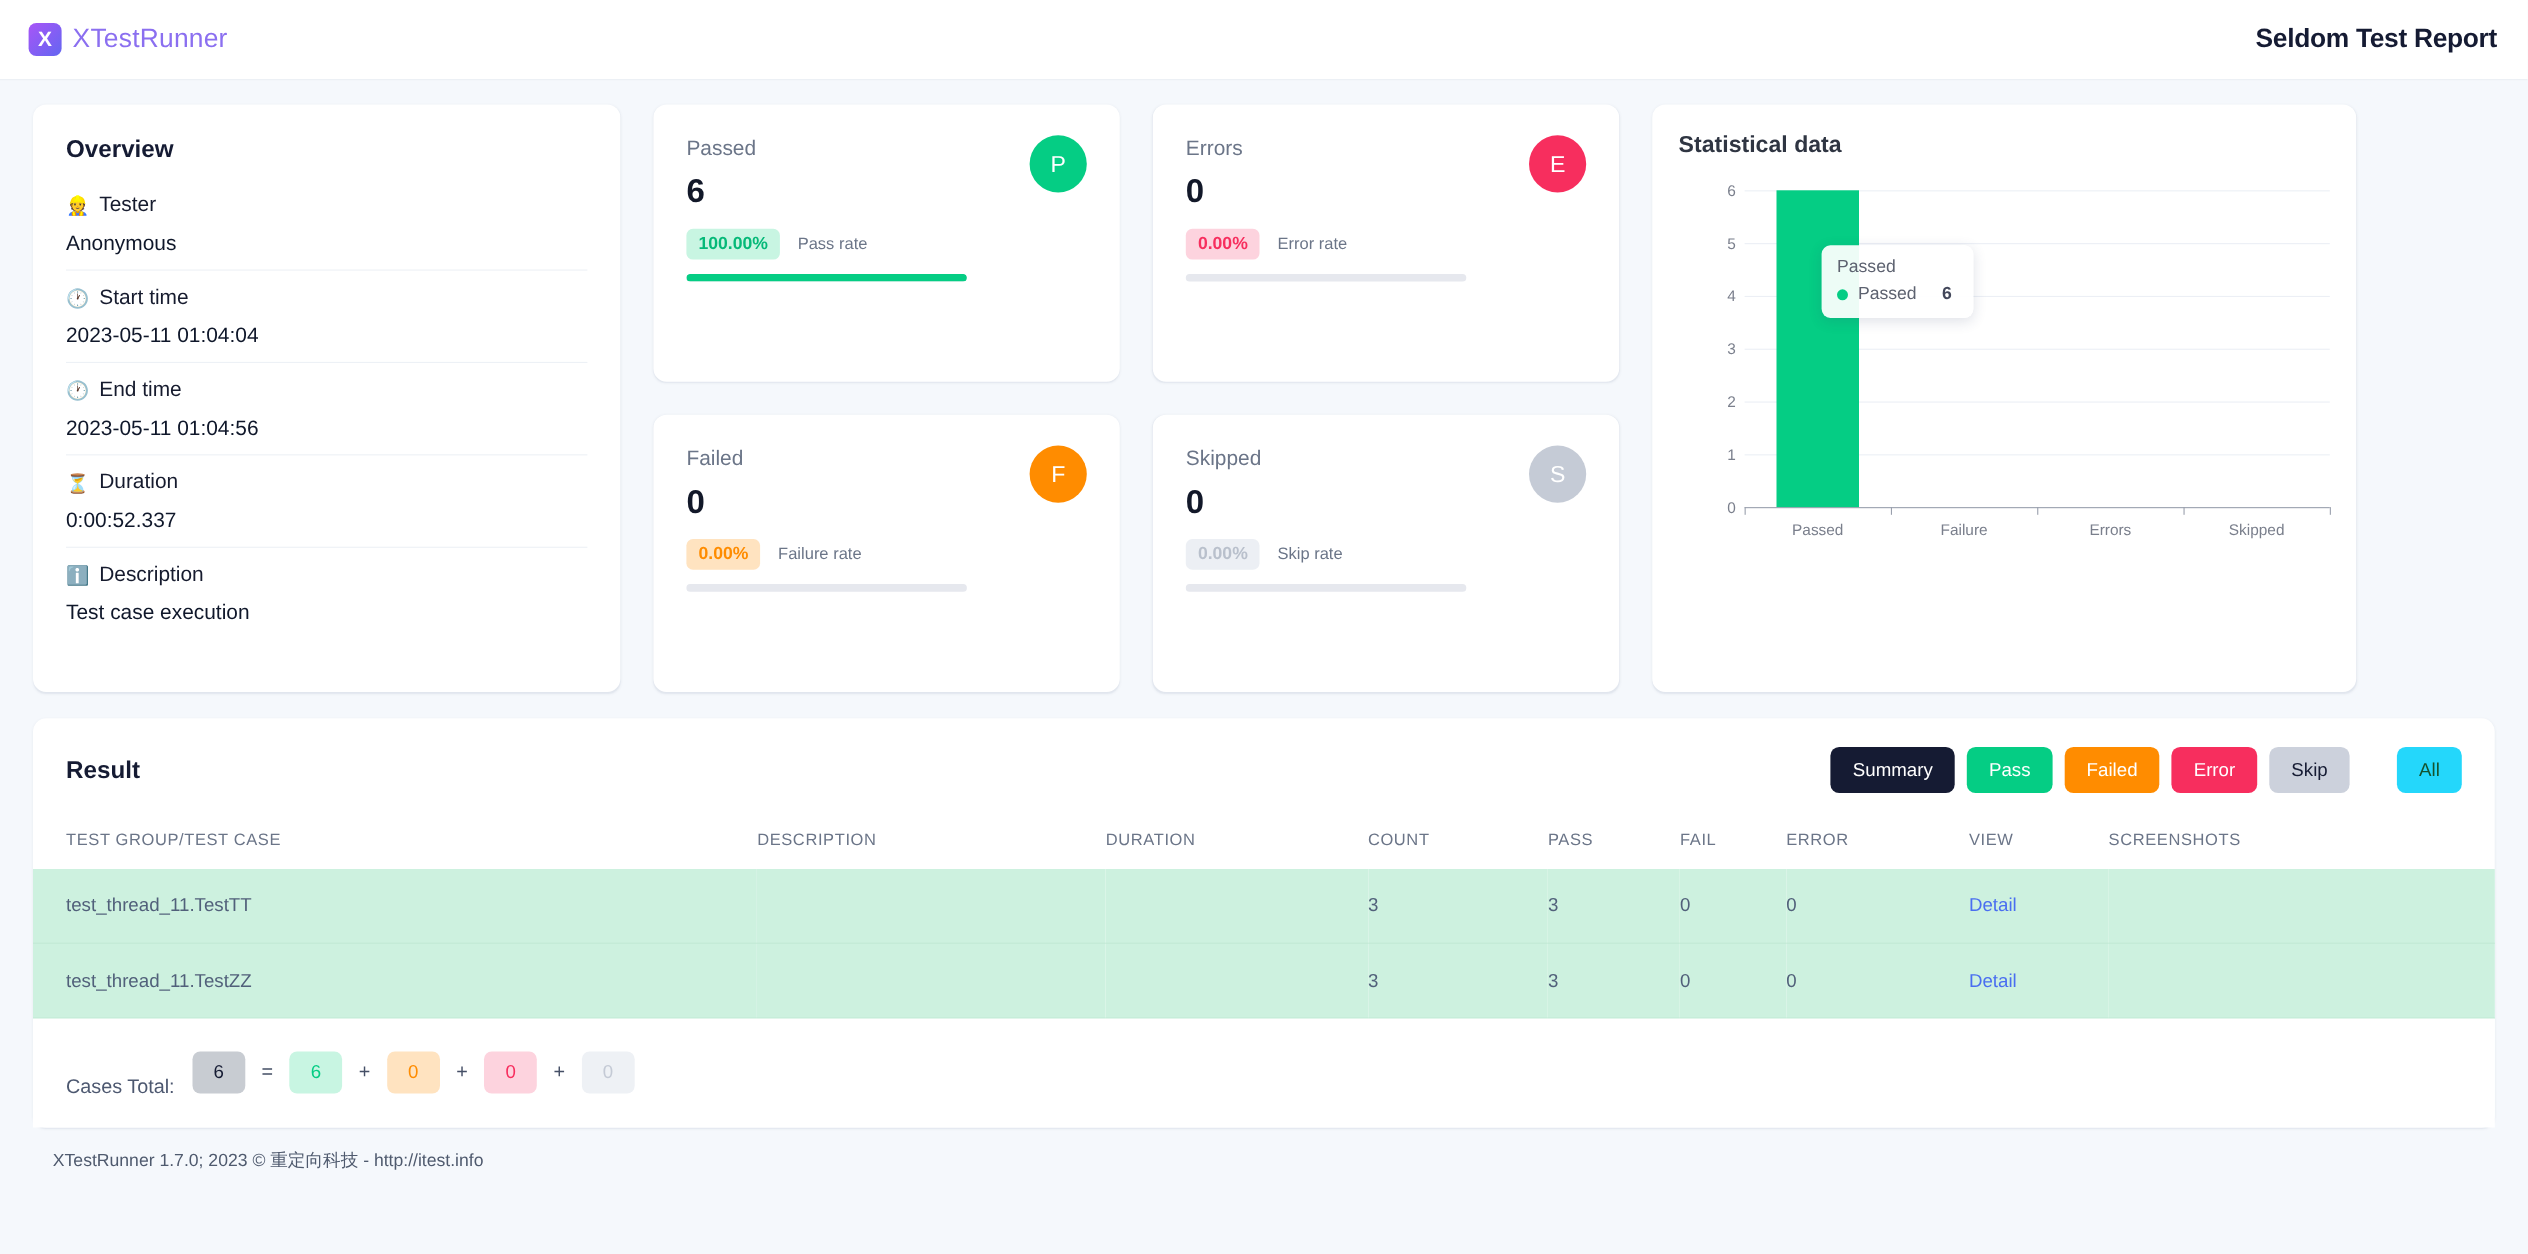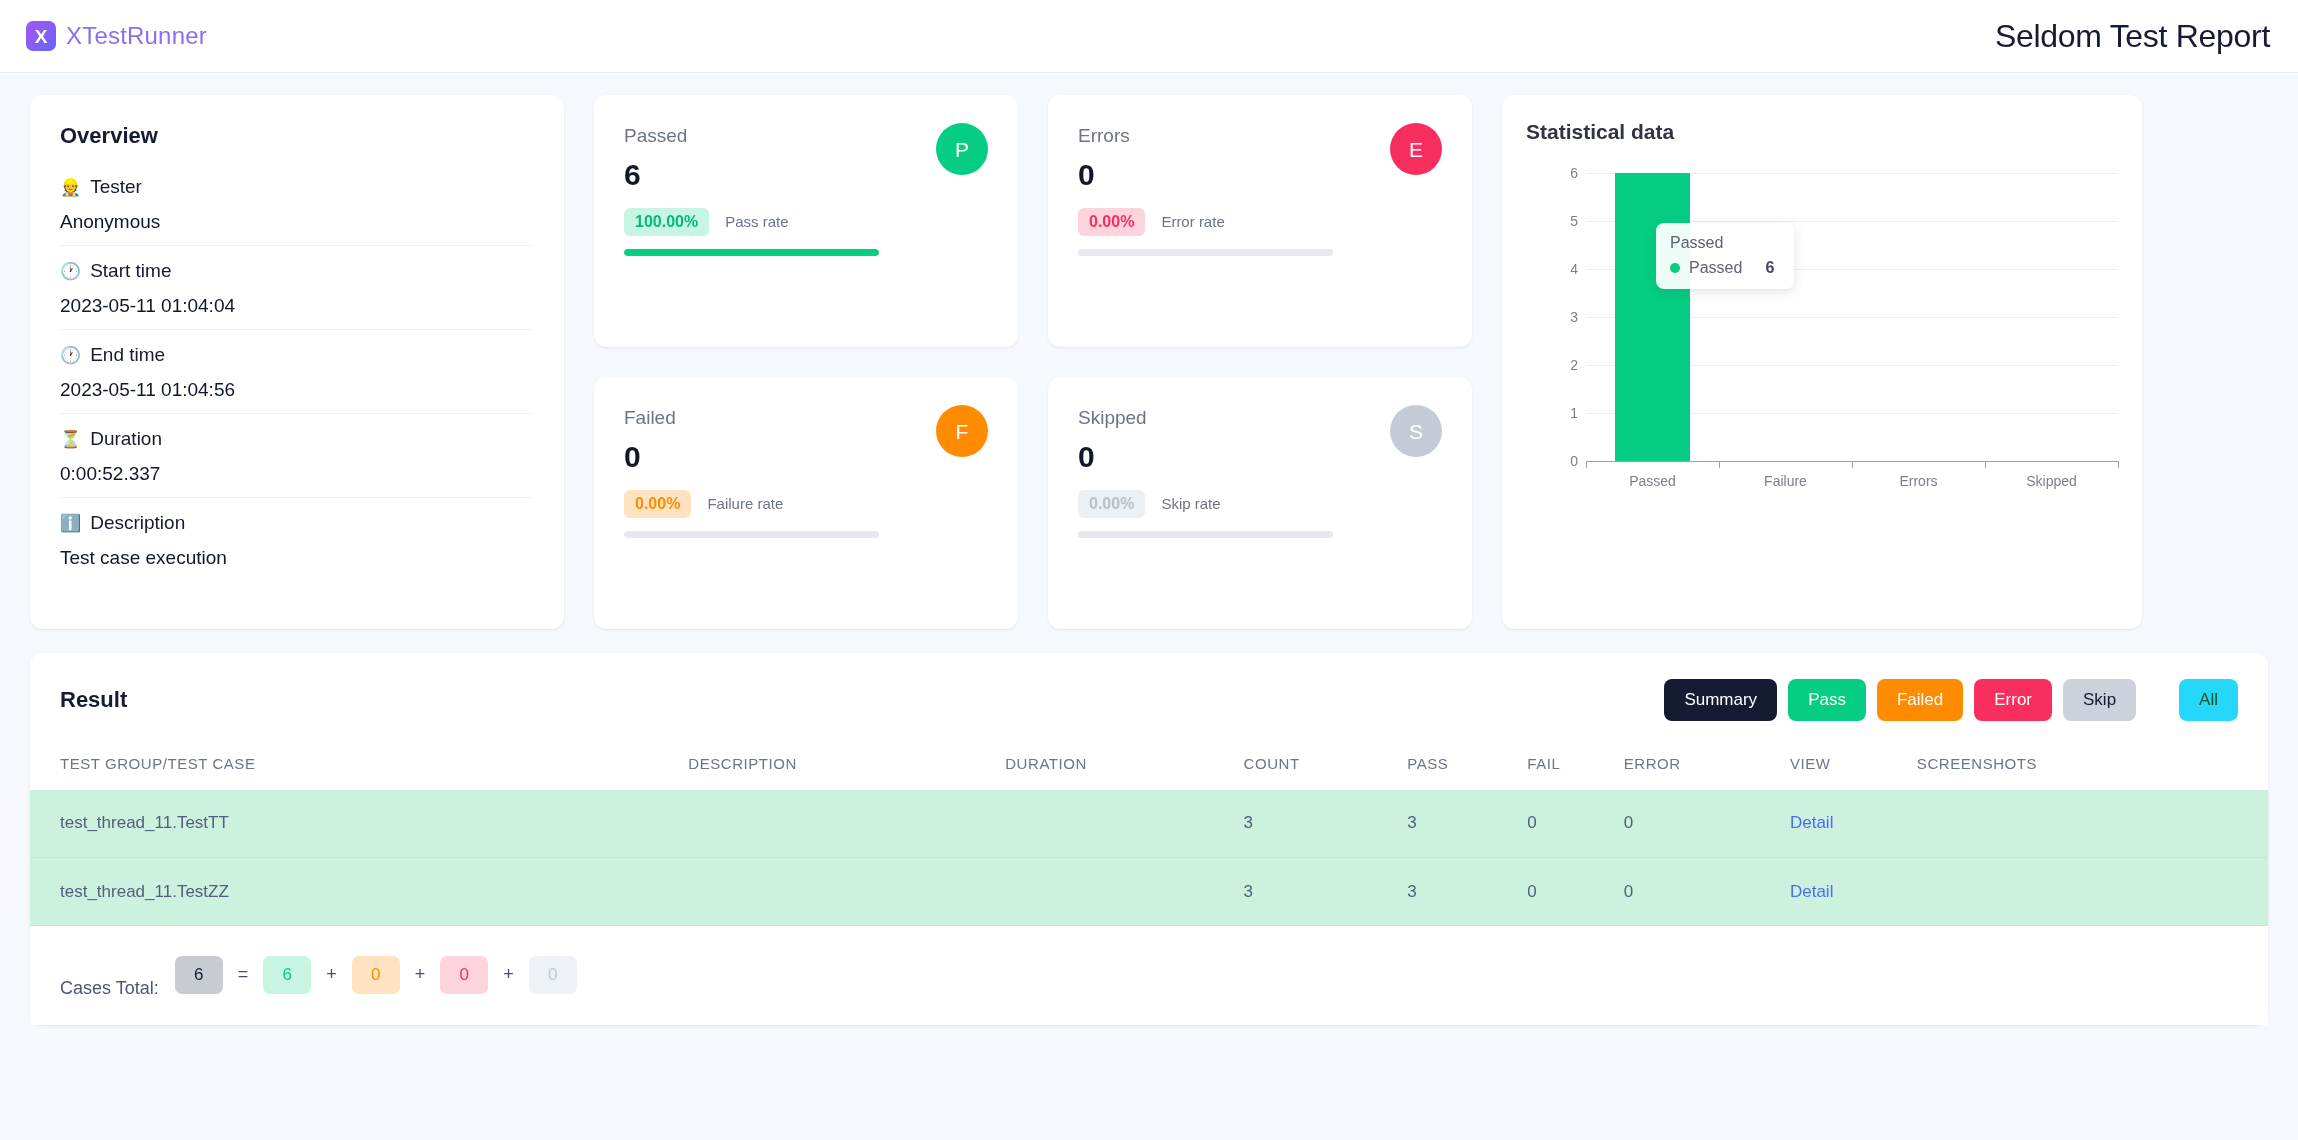--- a/index.html
+++ b/index.html
@@ -23,21 +23,21 @@
   .brand { display: flex; align-items: center; gap: 10px; }
   .brand-logo {
     width: 30px; height: 30px; border-radius: 7px;
     background: linear-gradient(135deg,#a855f7 0%,#6366f1 100%);
     color: #fff; font-size: 19px; font-weight: bold;
     display: flex; align-items: center; justify-content: center;
     line-height: 1;
   }
   .brand-name { color: #8b6ff0; font-size: 24px; letter-spacing: .2px; }
   #report-title {
-    font-size: 32px; font-weight: normal; color: #151b33; letter-spacing: -.3px;
+    font-size: 24px; font-weight: bold; color: #151b33; letter-spacing: -.3px;
   }
 
   
   #content { padding: 22px 30px 0 30px; }
   .row-top {
     display: flex; gap: 30px; align-items: flex-start;
   }
   .card {
     background: #ffffff;
     border-radius: 12px;
@@ -374,13 +374,14 @@
           <span class="op">+</span>
           <span class="total-badge" style="background: rgb(255, 227, 192); color: rgb(255, 140, 0);">0</span>
           <span class="op">+</span>
           <span class="total-badge" style="background: rgb(253, 211, 222); color: rgb(247, 46, 94);">0</span>
           <span class="op">+</span>
           <span class="total-badge" style="background: rgb(238, 241, 245); color: rgb(196, 202, 213);">0</span>
         </span>
     </div>
   </div>
 
+  <div id="footer">XTestRunner 1.7.0; 2023 © 重定向科技 - http://itest.info</div>
 </div>
 
 </body></html>

